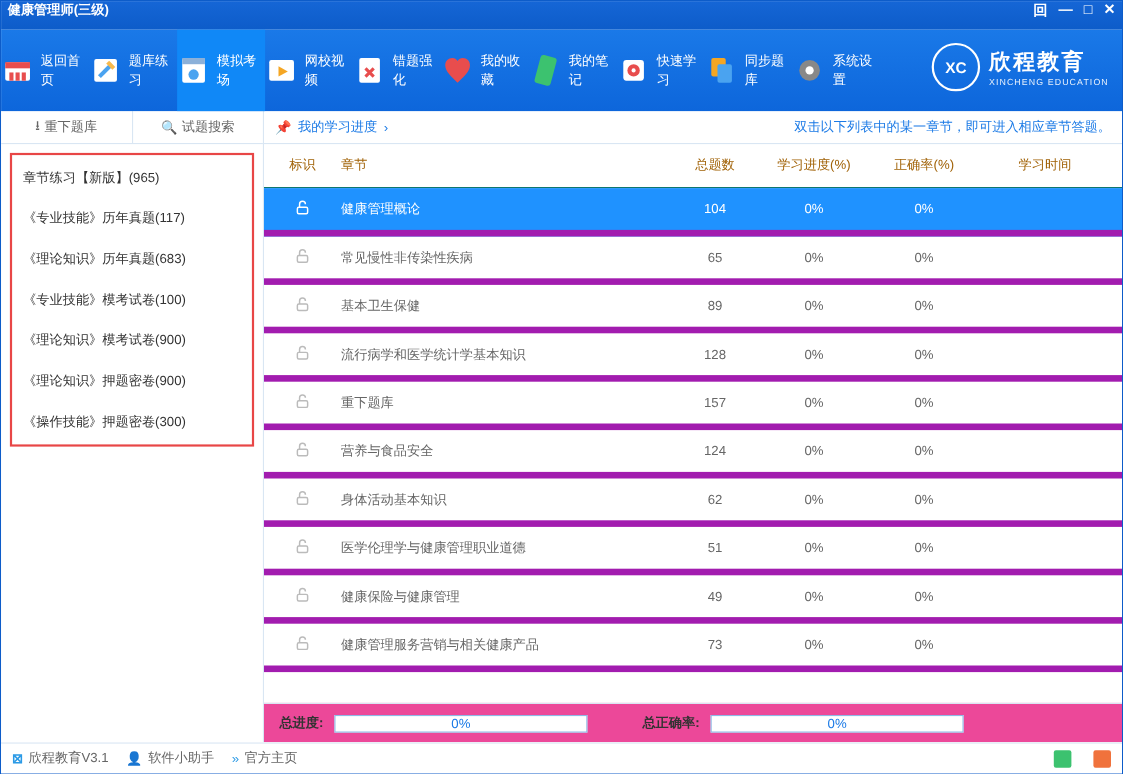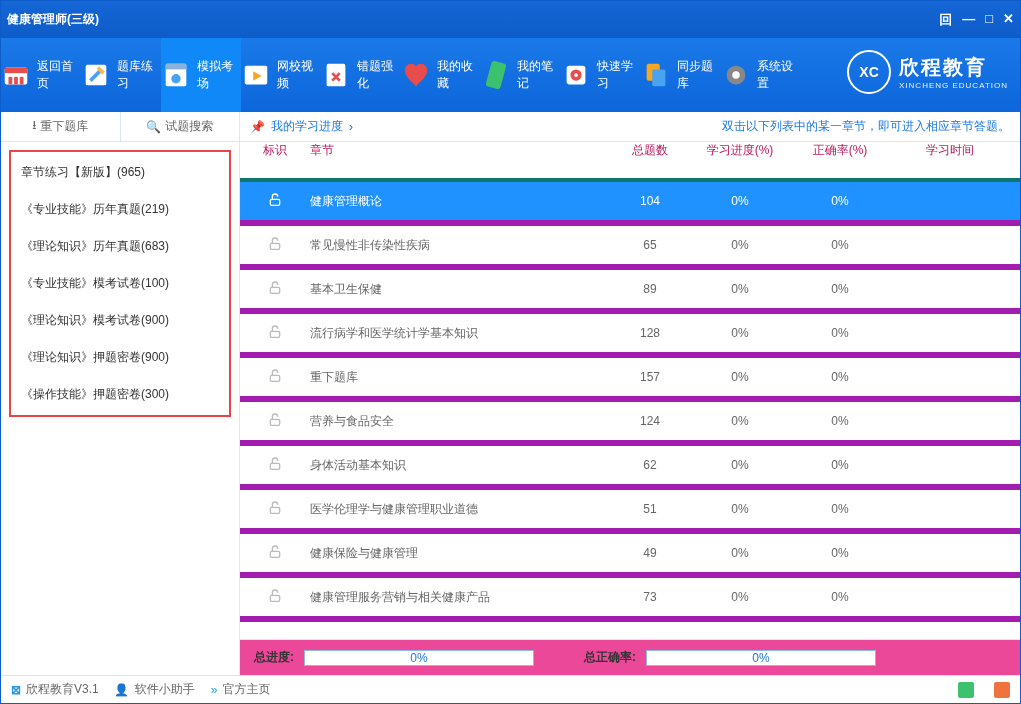--- a/index.html
+++ b/index.html
@@ -1,18 +1,18 @@
 <!DOCTYPE html>
 <html><head>
 <meta charset="utf-8">
 <style>
 *{margin:0;padding:0;box-sizing:border-box;font-family:"Microsoft YaHei",Arial,sans-serif;font-size:12px}
 body{background:#f5f5f5;width:1021px;height:704px;overflow:hidden}
 .app{width:1021px;height:704px;border:1px solid #0d5cc9;background:#fff;display:flex;flex-direction:column}
-.titlebar{height:37px;background:linear-gradient(#1566d6,#0d5cc9);display:flex;align-items:center;padding:0 6px;color:#fff}
+.titlebar{height:26px;background:linear-gradient(#1566d6,#0d5cc9);display:flex;padding:0 6px;color:#fff}
 .titlebar .title{flex:1;font-weight:bold;font-size:12px}
 .winbtns{display:flex;gap:10px}
 .winbtns span{cursor:pointer;font-weight:bold;font-size:13px}
 .toolbar{height:74px;background:linear-gradient(#1a79e8,#0d66db);display:flex;align-items:center;color:#fff;position:relative}
 .toolbtn{width:80px;height:74px;display:flex;flex-direction:row;align-items:center;justify-content:center;cursor:pointer;gap:6px}
 .toolbtn.active{background:#1088f7}
 .toolbtn .ico{width:32px;height:32px;display:flex;align-items:center;justify-content:center}
 .toolbtn .lbl{font-size:12px}
 .brand{position:absolute;right:12px;top:12px;display:flex;align-items:center;gap:8px;color:#fff}
 .brand-circle{width:44px;height:44px;border:2px solid #fff;border-radius:50%;display:flex;align-items:center;justify-content:center;font-weight:bold;font-size:14px}
@@ -23,21 +23,21 @@
 .sb-head{height:30px;border-bottom:1px solid #d9e6f3;display:flex;align-items:center}
 .sb-head .btn{flex:1;display:flex;align-items:center;justify-content:center;gap:4px;color:#666;cursor:pointer;height:100%}
 .sb-head .btn+.btn{border-left:1px solid #d9e6f3}
 .sb-list{border:2px solid #e84646;margin:8px;padding:2px 0}
 .sb-item{padding:10px 10px;color:#333;cursor:pointer}
 .sb-item.sel{background:#d9edff;color:#0d5cc9}
 .main{flex:1;display:flex;flex-direction:column;overflow:hidden}
 .mhead{height:30px;border-bottom:1px solid #d9e6f3;display:flex;align-items:center;padding:0 10px;gap:6px}
 .mhead .left{display:flex;align-items:center;gap:6px;color:#1b7ae6;cursor:pointer}
 .mhead .right{margin-left:auto;color:#1b7ae6}
-.thead{height:40px;display:flex;align-items:flex-start;color:#be185d;padding:0 10px;border-bottom:4px solid #0f766e}
+.thead{height:40px;display:flex;align-items:center;color:#a16207;padding:0 10px;border-bottom:1px solid #0f766e}
 .c-lock{width:50px;text-align:center}
 .c-chap{flex:1;padding-left:10px}
 .c-num{width:80px;text-align:center}
 .c-prog{width:100px;text-align:center}
 .c-acc{width:100px;text-align:center}
 .c-time{width:120px;text-align:center}
 .rows{flex:1;overflow:auto}
 .row{height:44px;display:flex;align-items:center;padding:0 10px;border-bottom:6px solid #a21caf;color:#666;cursor:pointer}
 .row.active{background:#1f92ff;color:#fff}
 .row .lock{width:50px;text-align:center;color:#bbb}
@@ -177,21 +177,21 @@
           <span>⭳</span>
           <span>重下题库</span>
         </div>
         <div class="btn">
           <span>🔍</span>
           <span>试题搜索</span>
         </div>
       </div>
       <div class="sb-list" id="sblist">
           <div class="sb-item">章节练习【新版】(965)</div>
-          <div class="sb-item">《专业技能》历年真题(219)</div>
+          <div class="sb-item">《专业技能》历年真题(117)</div>
           <div class="sb-item">《理论知识》历年真题(683)</div>
           <div class="sb-item">《专业技能》模考试卷(100)</div>
           <div class="sb-item">《理论知识》模考试卷(900)</div>
           <div class="sb-item">《理论知识》押题密卷(900)</div>
           <div class="sb-item">《操作技能》押题密卷(300)</div>
         </div>
     </div>
 
     <div class="main">
       <div class="mhead">

